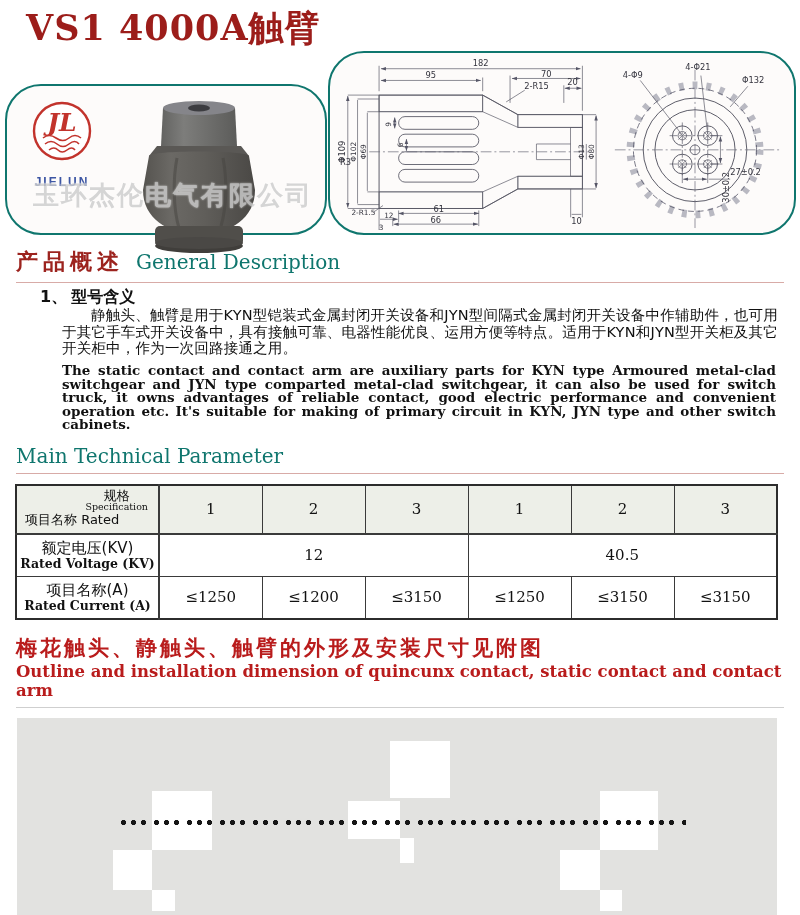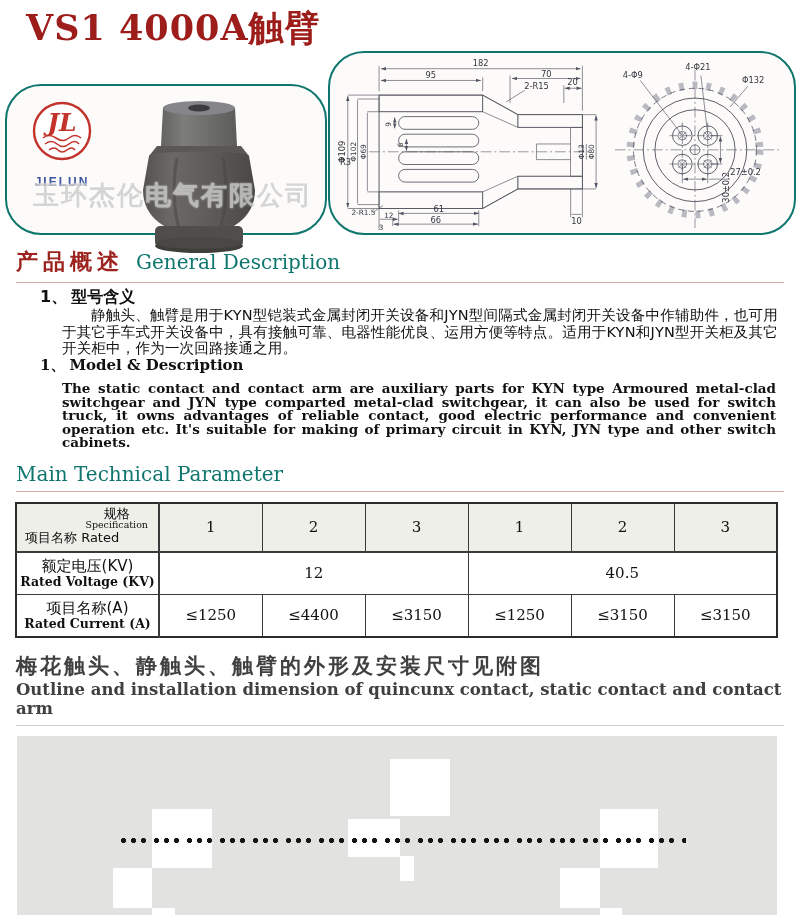--- a/index.html
+++ b/index.html
@@ -63,21 +63,21 @@
       #3a3a3a calc(50% - 0.7px),#3a3a3a calc(50% + 0.7px),transparent calc(50% + 0.7px));margin-top:28px;}
   .corner .spec{position:absolute;top:3px;right:10px;text-align:center;font-family:"DejaVu Sans",sans-serif;line-height:1.05;}
   .corner .spec .zh{font-size:13px;}
   .corner .spec .en{font-size:9.5px;font-family:"DejaVu Serif",serif;text-align:center;}
   .corner .item{position:absolute;bottom:4px;left:8px;font-size:13px;font-family:"DejaVu Sans",sans-serif;}
   .param-table tbody td{height:41px;font-size:15px;text-align:center;}
   .lbl .zh{font-size:15px;font-family:"DejaVu Sans",sans-serif;line-height:1.15;}
   .lbl .en{font-size:12.5px;font-weight:bold;line-height:1.1;}
 
   
-  .outline{margin:16px 16px 0;color:#404040;}
+  .outline{margin:16px 16px 0;color:#b91c1c;}
   .outline .zh{font-size:21px;font-weight:bold;letter-spacing:3px;line-height:1.15;}
   .outline .en{font-size:16.5px;font-family:"DejaVu Serif",serif;font-weight:bold;margin-top:2px;}
   .thin-rule{height:1px;background:#cfcfcf;margin:7px 16px 0;}
 
   
   .ph{position:relative;margin:10px 0 0 17px;width:760px;height:220px;background:#e2e2e0;overflow:hidden;}
   .sq{position:absolute;background:#ffffff;}
   .dots{position:absolute;left:103px;top:101px;width:566px;height:7px;
     background-image:
       radial-gradient(circle at 3.5px 3.5px,#161616 2.3px,transparent 2.9px),
@@ -247,23 +247,20 @@
   <div class="sec-head">
     <span class="zh">产品概述</span>
     <span class="en">General Description</span>
   </div>
 
   <div class="desc">
     <div class="item-line">
       <span class="marker">1、</span><span>型号含义</span>
     </div>
     <div class="zh-body">静触头、触臂是用于KYN型铠装式金属封闭开关设备和JYN型间隔式金属封闭开关设备中作辅助件，也可用于其它手车式开关设备中，具有接触可靠、电器性能优良、运用方便等特点。适用于KYN和JYN型开关柜及其它开关柜中，作为一次回路接通之用。</div>
-    <div class="item-line en-item">
-      <span class="marker">1、</span><span>Model &amp; Description</span>
-    </div>
     <div class="en-body">The static contact and contact arm are auxiliary parts for KYN type Armoured metal-clad switchgear and JYN type comparted metal-clad switchgear, it can also be used for switch truck, it owns advantages of reliable contact, good electric performance and convenient operation etc. It's suitable for making of primary circuit in KYN, JYN type and other switch cabinets.</div>
   </div>
 
   <div class="sec-head">
     <span class="en">Main Technical Parameter</span>
   </div>
 
   <table class="param-table">
     <colgroup>
       <col class="c0">
@@ -299,21 +296,21 @@
         </td>
         <td colspan="3">12</td>
         <td colspan="3">40.5</td>
       </tr>
       <tr>
         <td class="lbl">
           <div class="zh">项目名称(A)</div>
           <div class="en">Rated Current (A)</div>
         </td>
         <td>≤1250</td>
-        <td>≤4400</td>
+        <td>≤1200</td>
         <td>≤3150</td>
         <td>≤1250</td>
         <td>≤3150</td>
         <td>≤3150</td>
       </tr>
     </tbody>
   </table>
 
   <div class="outline">
     <div class="zh">梅花触头、静触头、触臂的外形及安装尺寸见附图</div>

